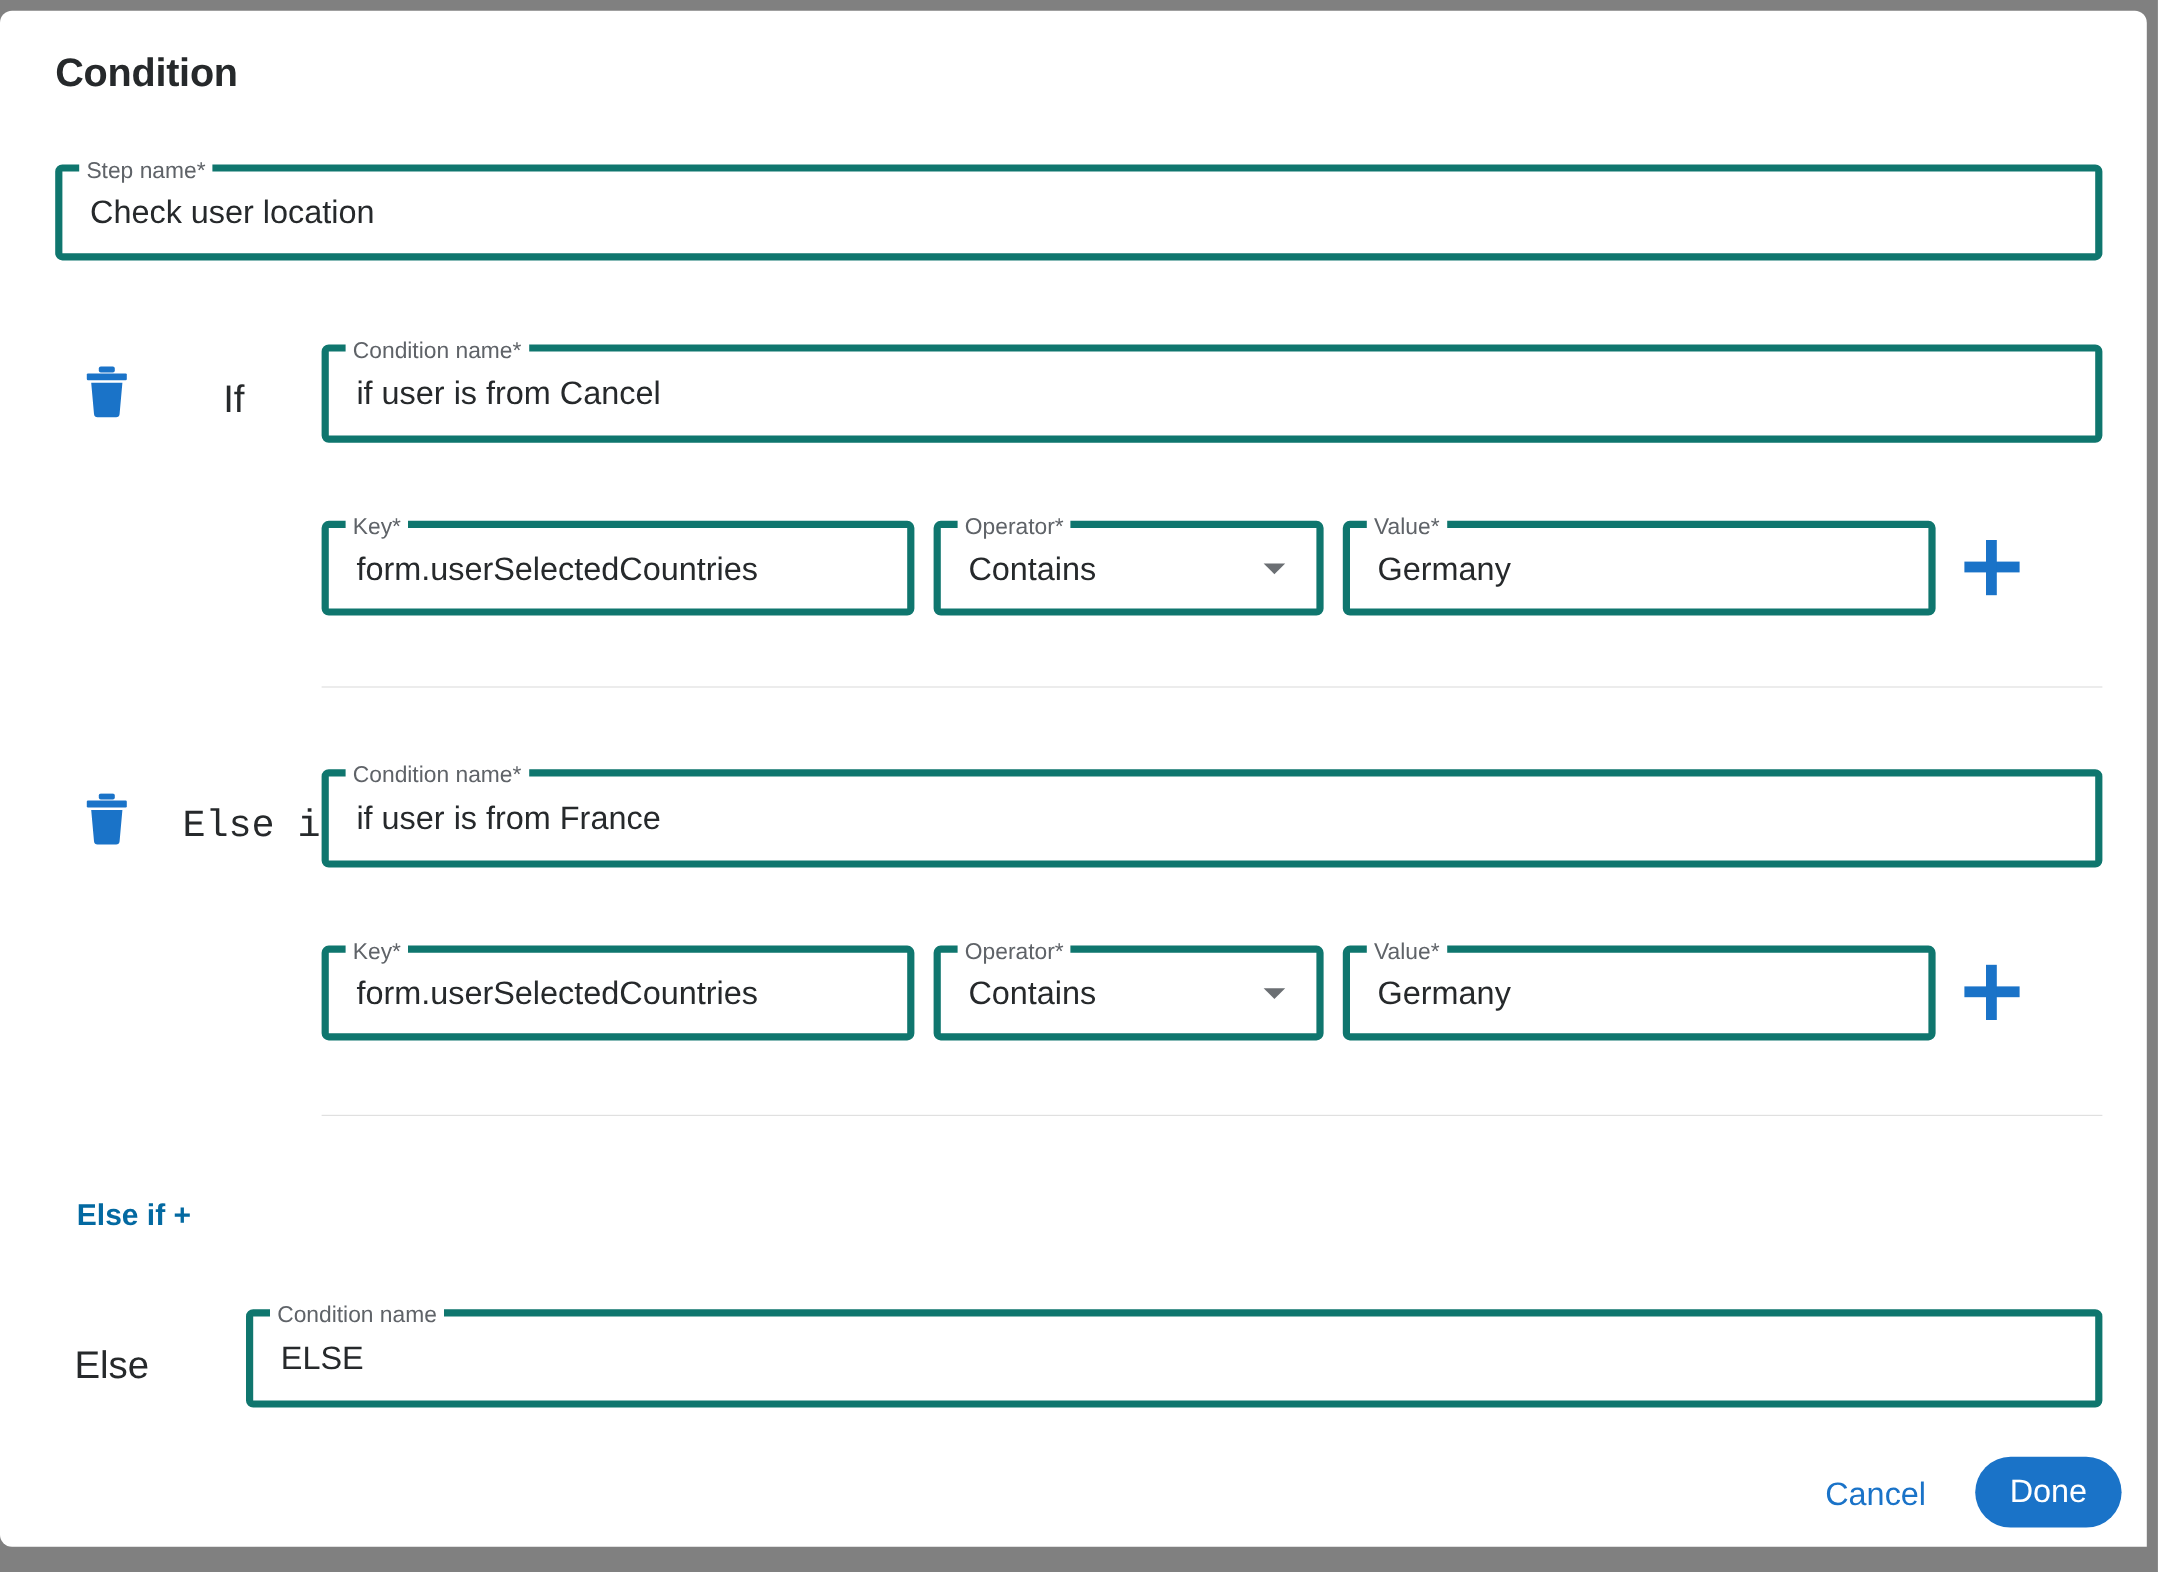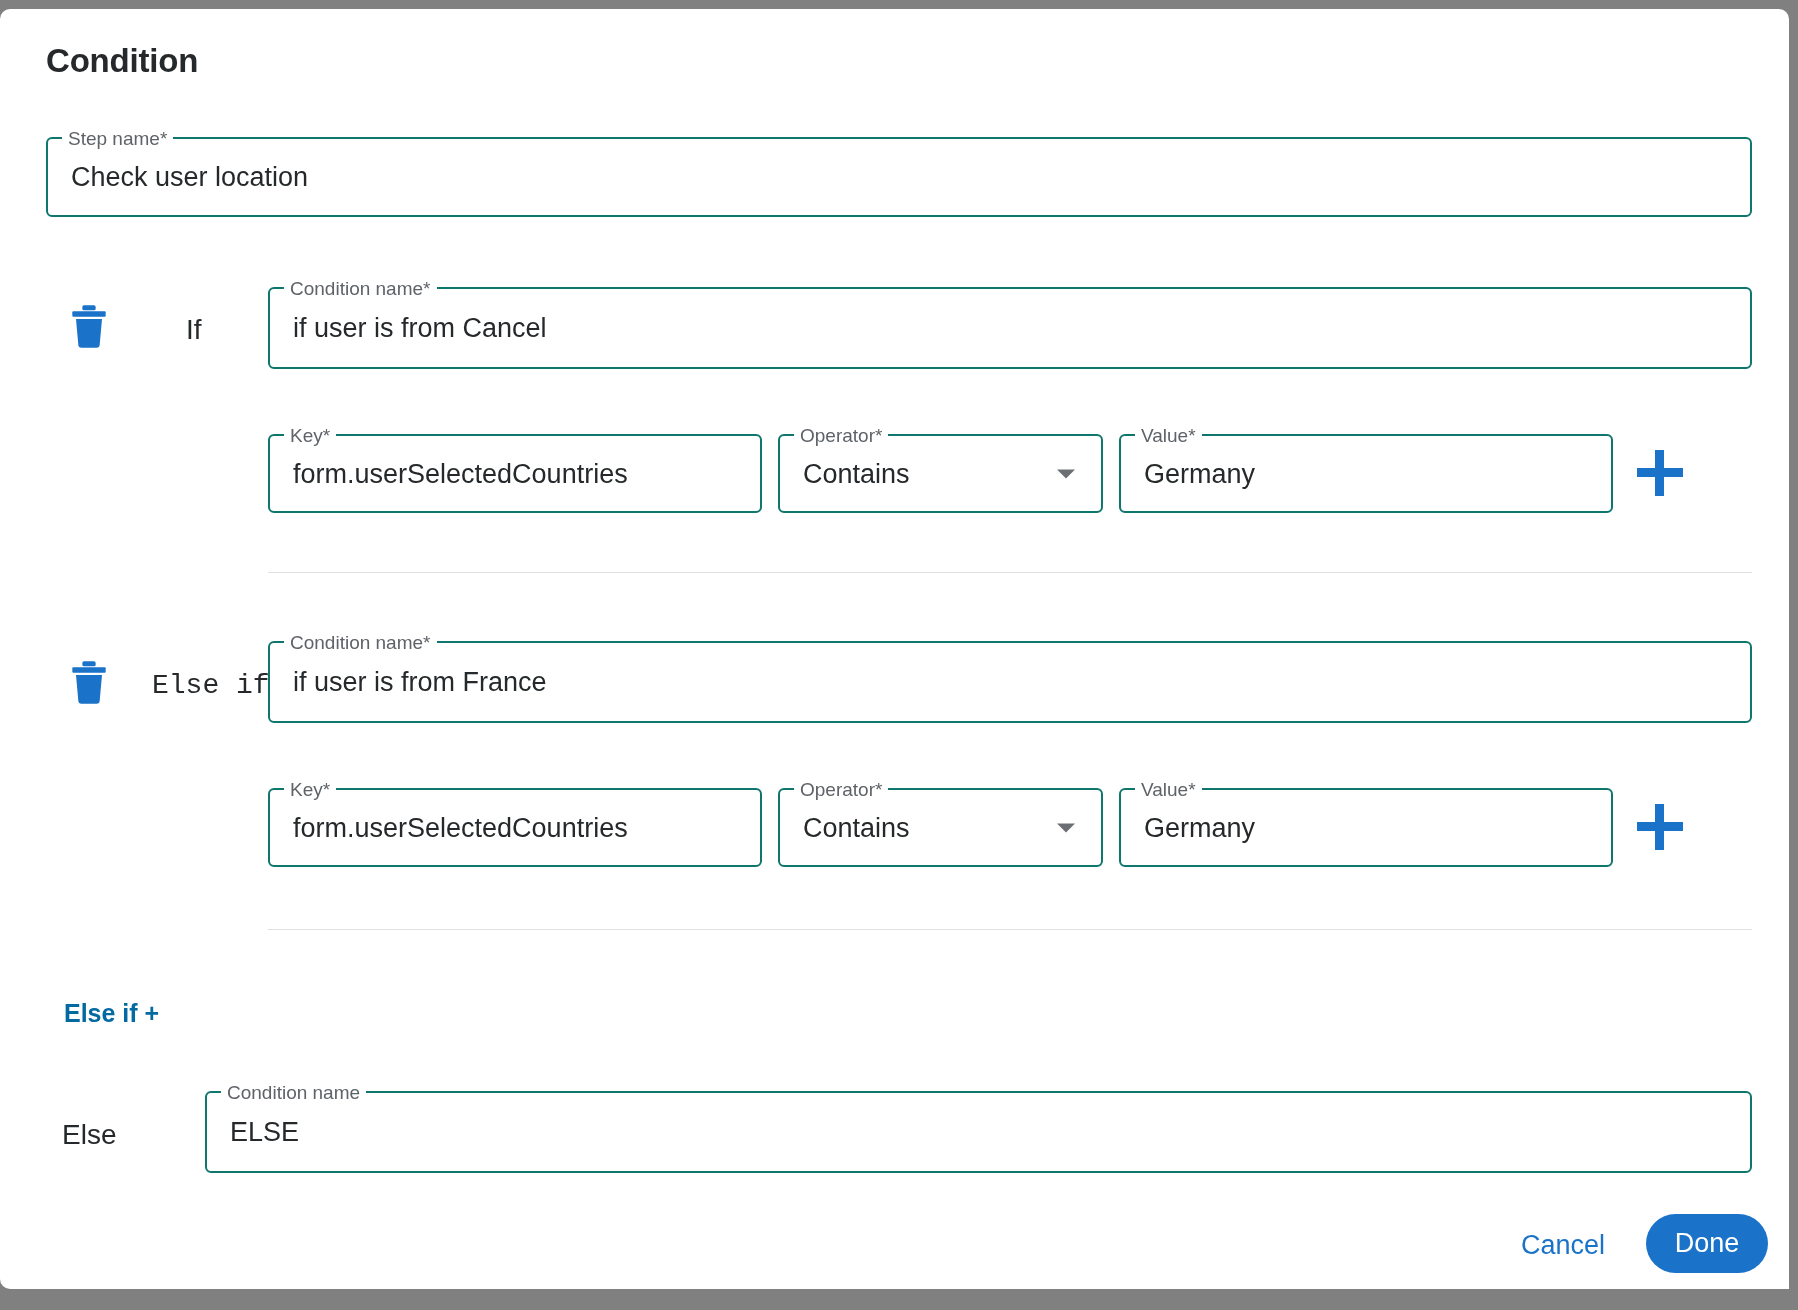--- a/index.html
+++ b/index.html
@@ -50,21 +50,21 @@
     font-size: 33px;
     font-weight: bold;
     color: #26292b;
     letter-spacing: -0.2px;
   }
 
   
   .field {
     position: absolute;
     box-sizing: border-box;
-    border: 2px solid #0f766e;
+    border: 6px solid #0f766e;
     border-radius: 6px;
     background: #ffffff;
   }
   .field .legend {
     position: absolute;
     top: -12px;
     left: 14px;
     padding: 0 6px;
     background: #ffffff;
     font-size: 19px;
@@ -108,21 +108,21 @@
   .f-cond2    { left: 268px; top: 632px; width: 1484px; height: 82px; }
   .f-key2     { left: 268px; top: 779px; width: 494px;  height: 79px; }
   .f-op2      { left: 778px; top: 779px; width: 325px;  height: 79px; }
   .f-val2     { left: 1119px;top: 779px; width: 494px;  height: 79px; }
 
   .f-else     { left: 205px; top: 1082px; width: 1547px; height: 82px; }
 
   
   .branch-label {
     position: absolute;
-    font-size: 28px;
+    font-size: 32px;
     color: #26292b;
     white-space: nowrap;
   }
   .lbl-if      { left: 186px; top: 305px; }
   .lbl-elseif  { left: 152px; top: 661px; font-family: Liberation Mono, monospace; }
   .lbl-else    { left: 62px;  top: 1110px; }
 
   
   .trash-btn {
     position: absolute;

